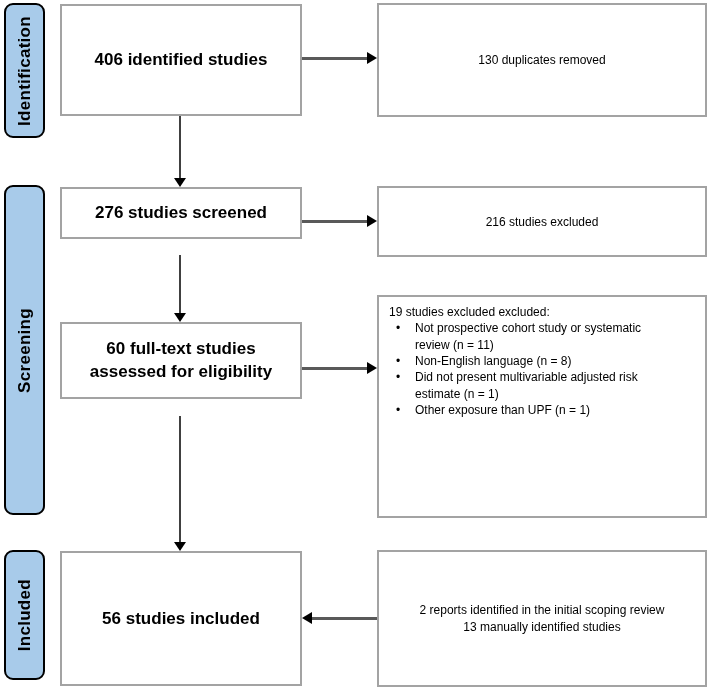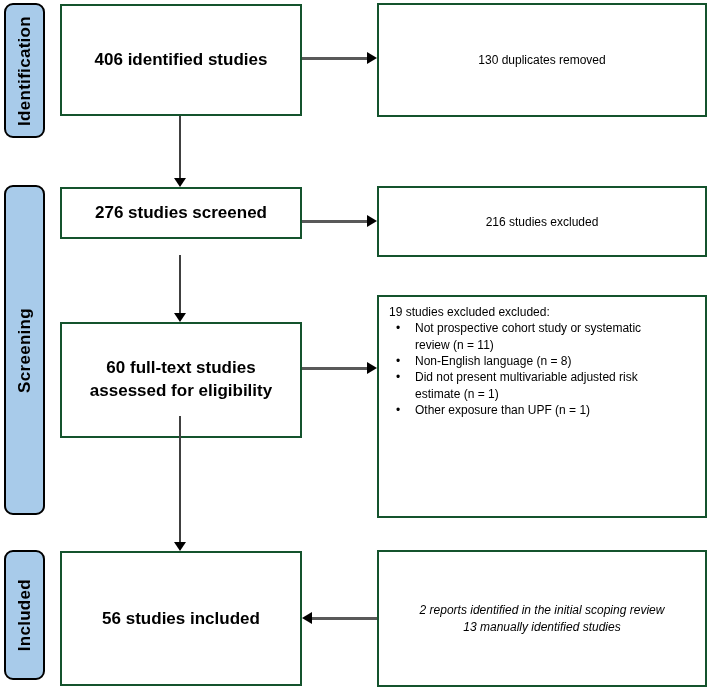--- a/index.html
+++ b/index.html
@@ -35,39 +35,39 @@
     white-space: nowrap;
   }
   .stage-identification { top: 3px;   height: 135px; }
   .stage-screening      { top: 185px; height: 330px; }
   .stage-included       { top: 550px; height: 130px; }
 
   
   .box {
     position: absolute;
     background: #fff;
-    border: 2px solid #14532d;
+    border: 2px solid #a3a3a3;
     display: flex;
     align-items: center;
     justify-content: center;
     text-align: center;
   }
   .box.main { left: 60px; width: 242px; font-weight: bold; font-size: 17px; }
   .box.side { left: 377px; width: 330px; font-size: 12px; }
 
   .box-identified { top: 4px;   height: 112px; }
   .box-screened   { top: 187px; height: 52px;  }
-  .box-fulltext   { top: 322px; height: 116px;  }
+  .box-fulltext   { top: 322px; height: 77px;  }
   .box-fulltext .inner { max-width: 200px; line-height: 1.35; }
   .box-included   { top: 551px; height: 135px; }
 
   .box-duplicates { top: 3px;   height: 114px; }
   .box-excluded   { top: 186px; height: 71px;  }
   .box-manual     { top: 550px; height: 137px; line-height: 1.4; }
-  .box-manual .inner { max-width: 272px; font-style: italic; }
+  .box-manual .inner { max-width: 272px; }
 
   .box-exclusions {
     top: 295px;
     height: 223px;
     display: block;
     text-align: left;
     font-size: 15.5px;
     line-height: 1.36;
     padding: 7px 8px 6px 10px;
   }

